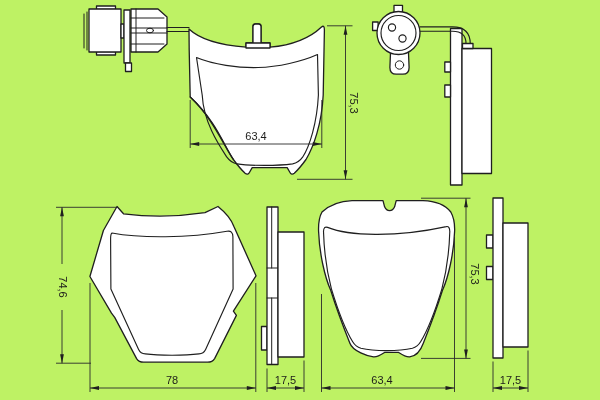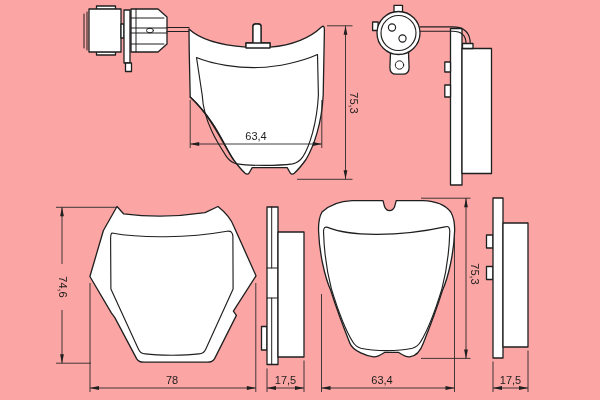--- a/index.html
+++ b/index.html
@@ -1,16 +1,16 @@
 <!DOCTYPE html>
 <html><head>
 <meta charset="utf-8">
 <style>
   html,body{margin:0;padding:0;background:#ffffff;}
-  .stage{width:600px;height:400px;position:relative;background:#fca5a5;overflow:hidden;}
+  .stage{width:600px;height:400px;position:relative;background:#bef264;overflow:hidden;}
   svg{display:block;}
   .ol   {fill:#ffffff;stroke:#1f1f1f;stroke-width:1.3;stroke-linejoin:round;stroke-linecap:round;}
   .ol2  {fill:none;stroke:#1f1f1f;stroke-width:1.15;stroke-linejoin:round;stroke-linecap:round;}
   .thin {fill:none;stroke:#1f1f1f;stroke-width:1;stroke-linecap:round;}
   .dim  {fill:none;stroke:#2b2b2b;stroke-width:0.9;stroke-linecap:butt;}
   .arr  {fill:#1f1f1f;stroke:none;}
   text.dimtxt{font-family:"Liberation Sans",sans-serif;font-size:11px;fill:#1d1d1b;}
 </style>
 </head>
 <body>

